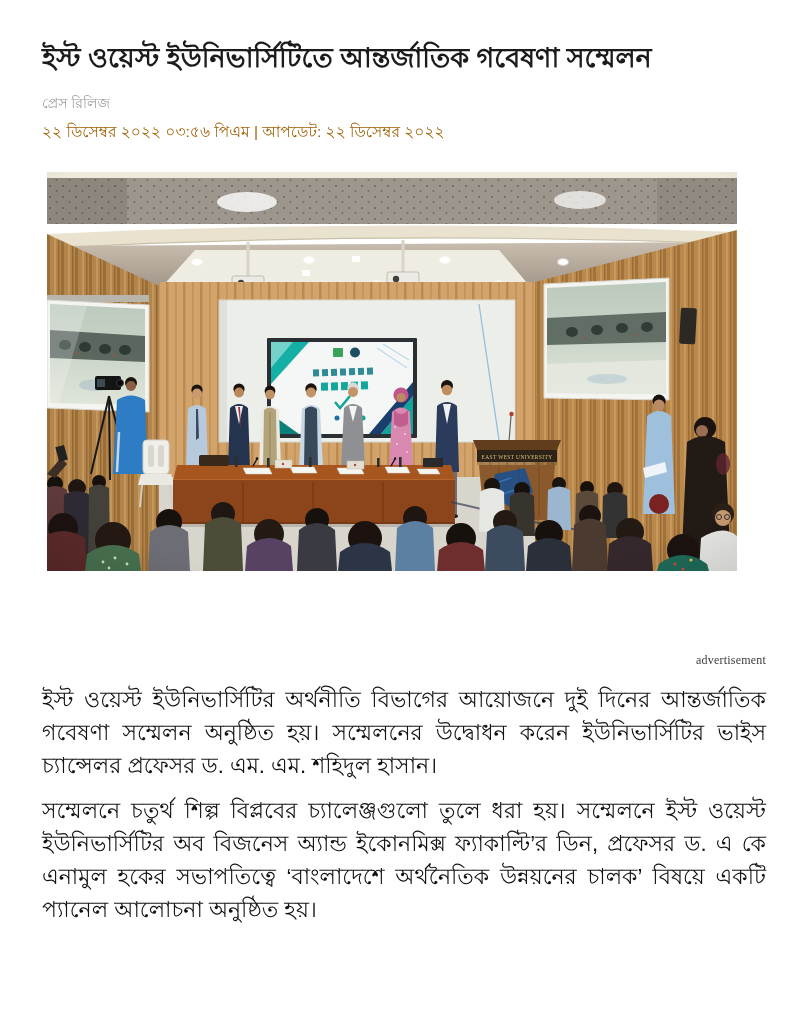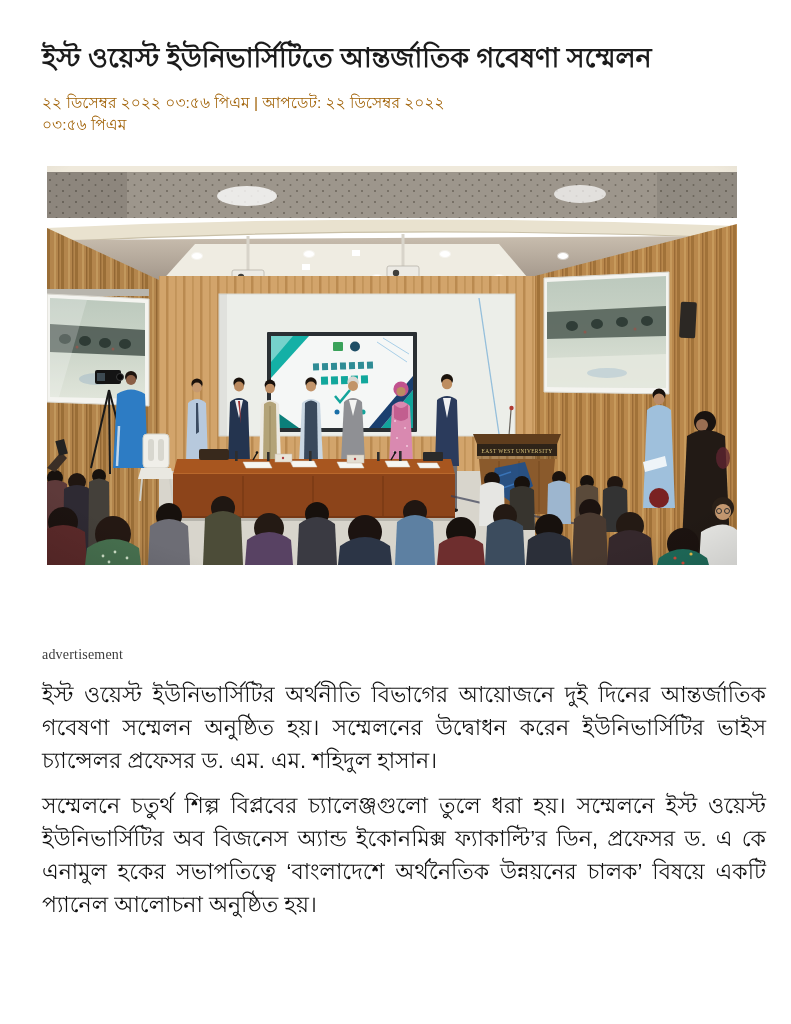--- a/index.html
+++ b/index.html
@@ -3,36 +3,36 @@
 <meta charset="utf-8">
 <style>
   html,body{margin:0;padding:0;background:#ffffff;}
   body{width:791px;height:1024px;overflow:hidden;
        font-family:"Liberation Sans","DejaVu Sans",sans-serif;color:#141414;}
   .container{padding:42px 25px 0 42px;}
   .title{font-size:27px;font-weight:700;color:#1b1b1b;line-height:1.25;margin:0 0 16px 0;}
   .byline{font-size:14px;color:#9a9a9a;margin:0 0 5px 0;}
   .dateline{font-size:15.5px;color:#a16207;line-height:1.45;margin:0;}
   figure.photo{margin:29px 0 0 5px;padding:0;width:690px;height:399px;line-height:0;}
-  .ad-label{margin-top:82px;text-align:left;font-family:"Liberation Serif","DejaVu Serif",serif;
-            font-size:14px;color:#3c3c3c;letter-spacing:0.2px;}
+  .ad-label{margin-top:82px;text-align:right;font-family:"Liberation Serif","DejaVu Serif",serif;
+            font-size:12px;color:#3c3c3c;letter-spacing:0.2px;}
   .body-text p{font-size:22px;line-height:1.5;text-align:justify;color:#121212;margin:15px 0 0 0;}
   .body-text p + p{margin-top:12px;}
 </style>
 </head>
 <body>
 
 <div class="container">
 
   <h1 class="title">ইস্ট ওয়েস্ট ইউনিভার্সিটিতে আন্তর্জাতিক গবেষণা সম্মেলন</h1>
 
+  <div class="byline">প্রেস রিলিজ</div>
 
   <div class="dateline">
     <div>২২ ডিসেম্বর ২০২২ ০৩:৫৬ পিএম | আপডেট: ২২ ডিসেম্বর ২০২২</div>
-    <div>০৩:৫৬ পিএম</div>
   </div>
 
   <figure class="photo">
     <svg width="690" height="399" viewBox="0 0 690 399" xmlns="http://www.w3.org/2000/svg">
       <defs>
         <pattern id="woodSide" width="14" height="24" patternUnits="userSpaceOnUse">
           <rect width="14" height="24" fill="#bf8e51"></rect>
           <rect width="3" height="24" fill="#a4753b"></rect>
           <rect x="7" width="2" height="24" fill="#cfa263"></rect>
           <rect x="11" width="1.4" height="24" fill="#9c6e38"></rect>

